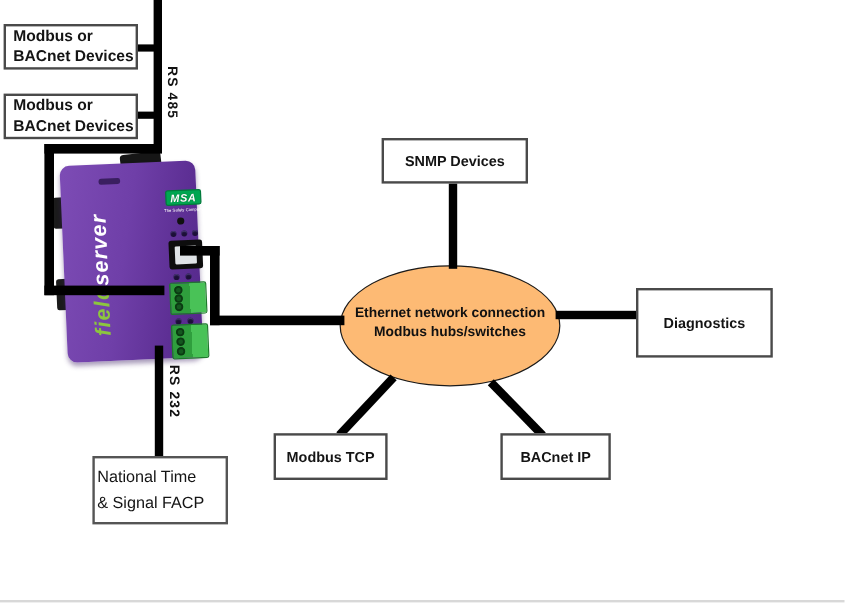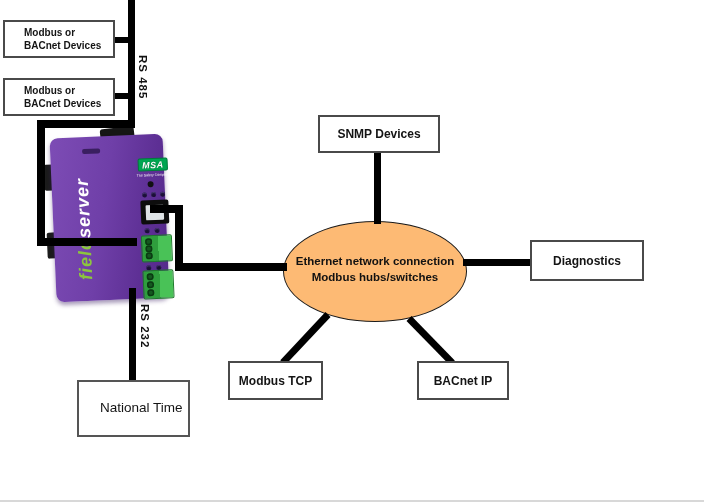--- a/index.html
+++ b/index.html
@@ -6,25 +6,25 @@
   #canvas{
     position:relative;width:704px;height:504px;background:#ffffff;
     font-family:"Liberation Sans",sans-serif;overflow:hidden;
   }
   
   .box{
     position:absolute;background:#ffffff;border:2px solid #4a4a4a;
     box-sizing:border-box;display:flex;flex-direction:column;justify-content:center;
     font-weight:bold;color:#141414;z-index:3;
   }
-  .box.left-align{align-items:flex-start;padding-left:19px;font-size:10px;line-height:1.3;}
+  .box.left-align{align-items:flex-start;padding-left:6px;font-size:13px;line-height:1.3;}
   .box.center{align-items:center;text-align:center;font-size:12px;}
   .box.facp{
     font-weight:normal;font-size:13.5px;line-height:1.55;
-    align-items:flex-start;padding-left:21px;border-color:#555;
+    align-items:flex-start;padding-left:2px;border-color:#555;
   }
   
   .line{position:absolute;background:#000;z-index:2;}
   .diag{transform-origin:left center;}
   
   .vlabel{
     position:absolute;writing-mode:vertical-rl;font-weight:bold;font-size:11.5px;
     color:#111;letter-spacing:1px;z-index:3;
   }
   
@@ -100,31 +100,32 @@
     <span>Modbus or</span>
     <span>BACnet Devices</span>
   </div>
   <div class="box left-align" style="left:3px;top:78px;width:112px;height:38px;">
     <span>Modbus or</span>
     <span>BACnet Devices</span>
   </div>
   <div class="box center" style="left:318px;top:115px;width:122px;height:38px;">
     <span>SNMP Devices</span>
   </div>
-  <div class="box center" style="left:530px;top:240px;width:114px;height:41px;">
+  <div class="box center" style="left:530px;top:240px;width:114px;height:58px;">
     <span>Diagnostics</span>
   </div>
   <div class="box center" style="left:228px;top:361px;width:95px;height:39px;">
     <span>Modbus TCP</span>
   </div>
   <div class="box center" style="left:417px;top:361px;width:92px;height:39px;">
     <span>BACnet IP</span>
   </div>
   <div class="box facp" style="left:77px;top:380px;width:113px;height:57px;">
     <span>National Time</span>
+    <span>&amp; Signal FACP</span>
   </div>
 
   <div class="ellipse">
     <span>Ethernet network connection</span>
     <span>Modbus hubs/switches</span>
   </div>
 
   <div class="device">
     <div class="dev-tab" style="left:2px;top:34px;"></div>
     <div class="dev-tab" style="left:2px;top:102px;"></div>

